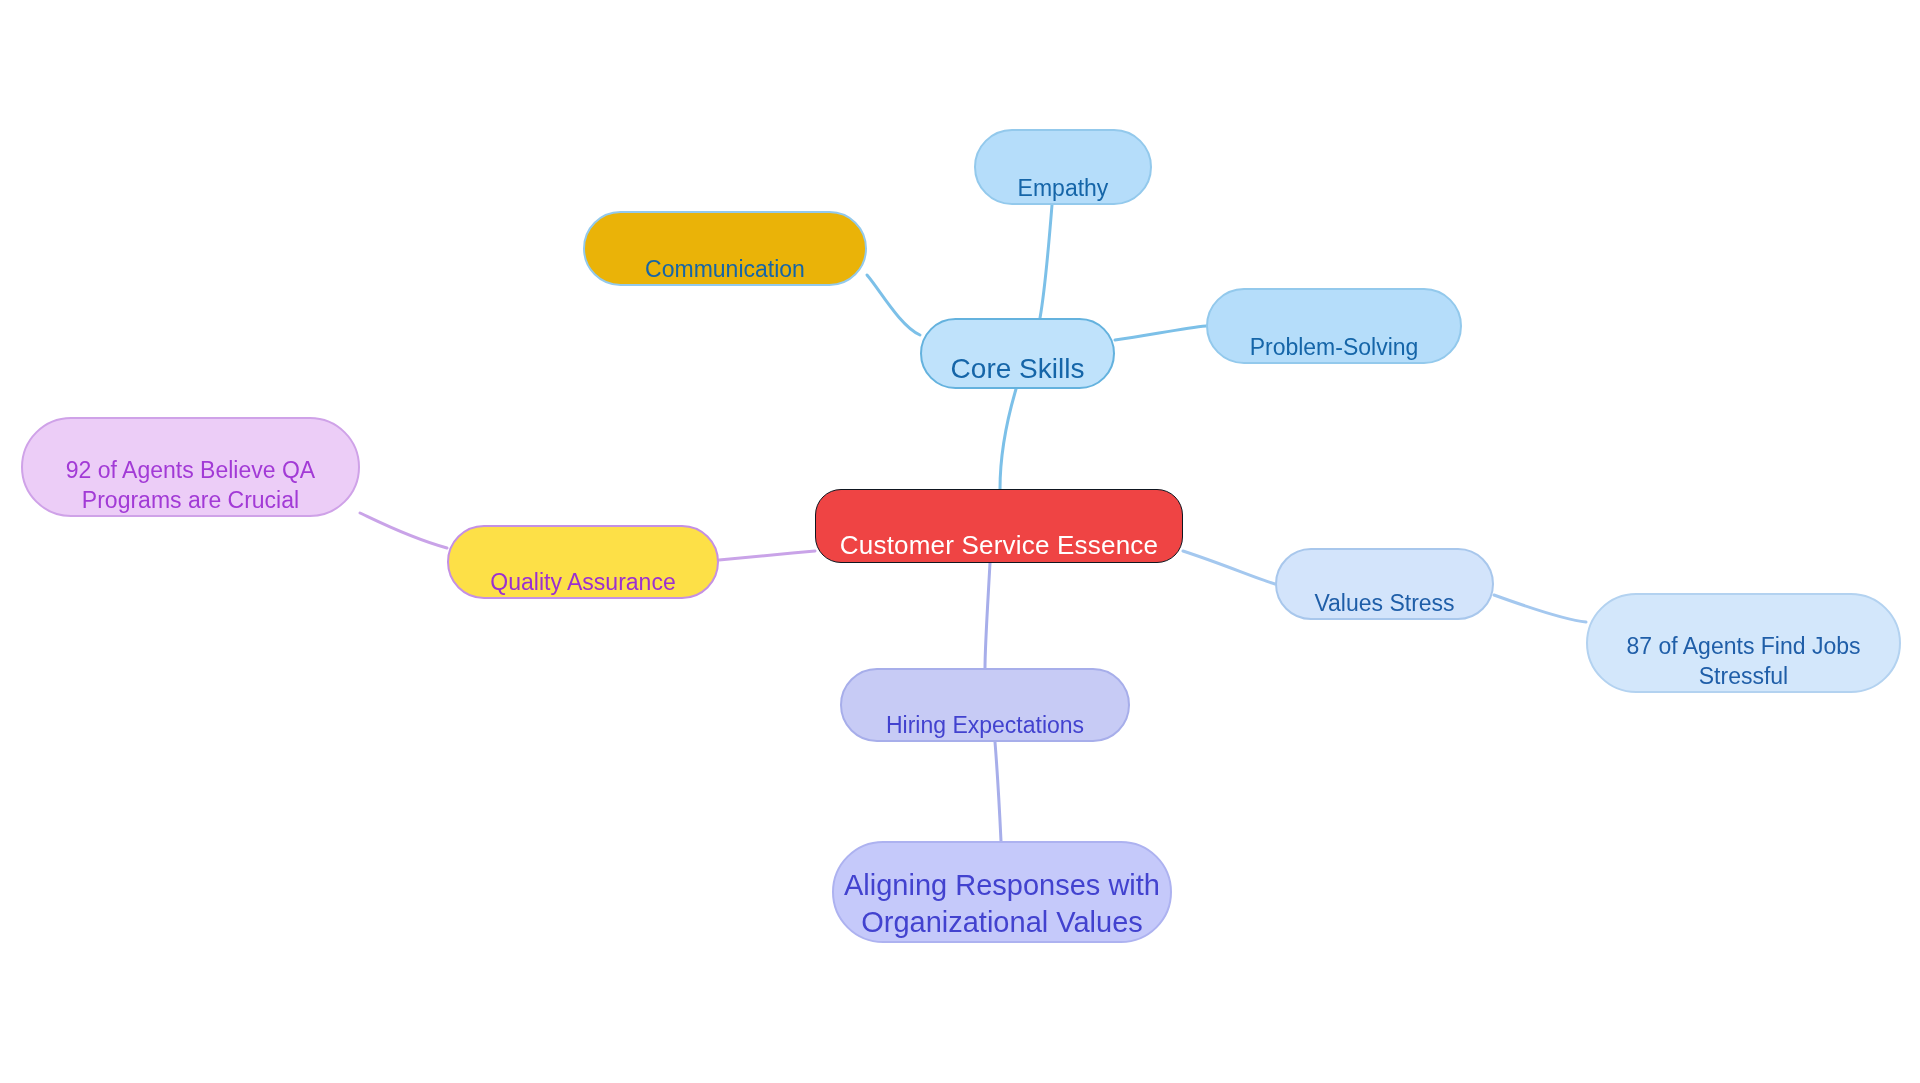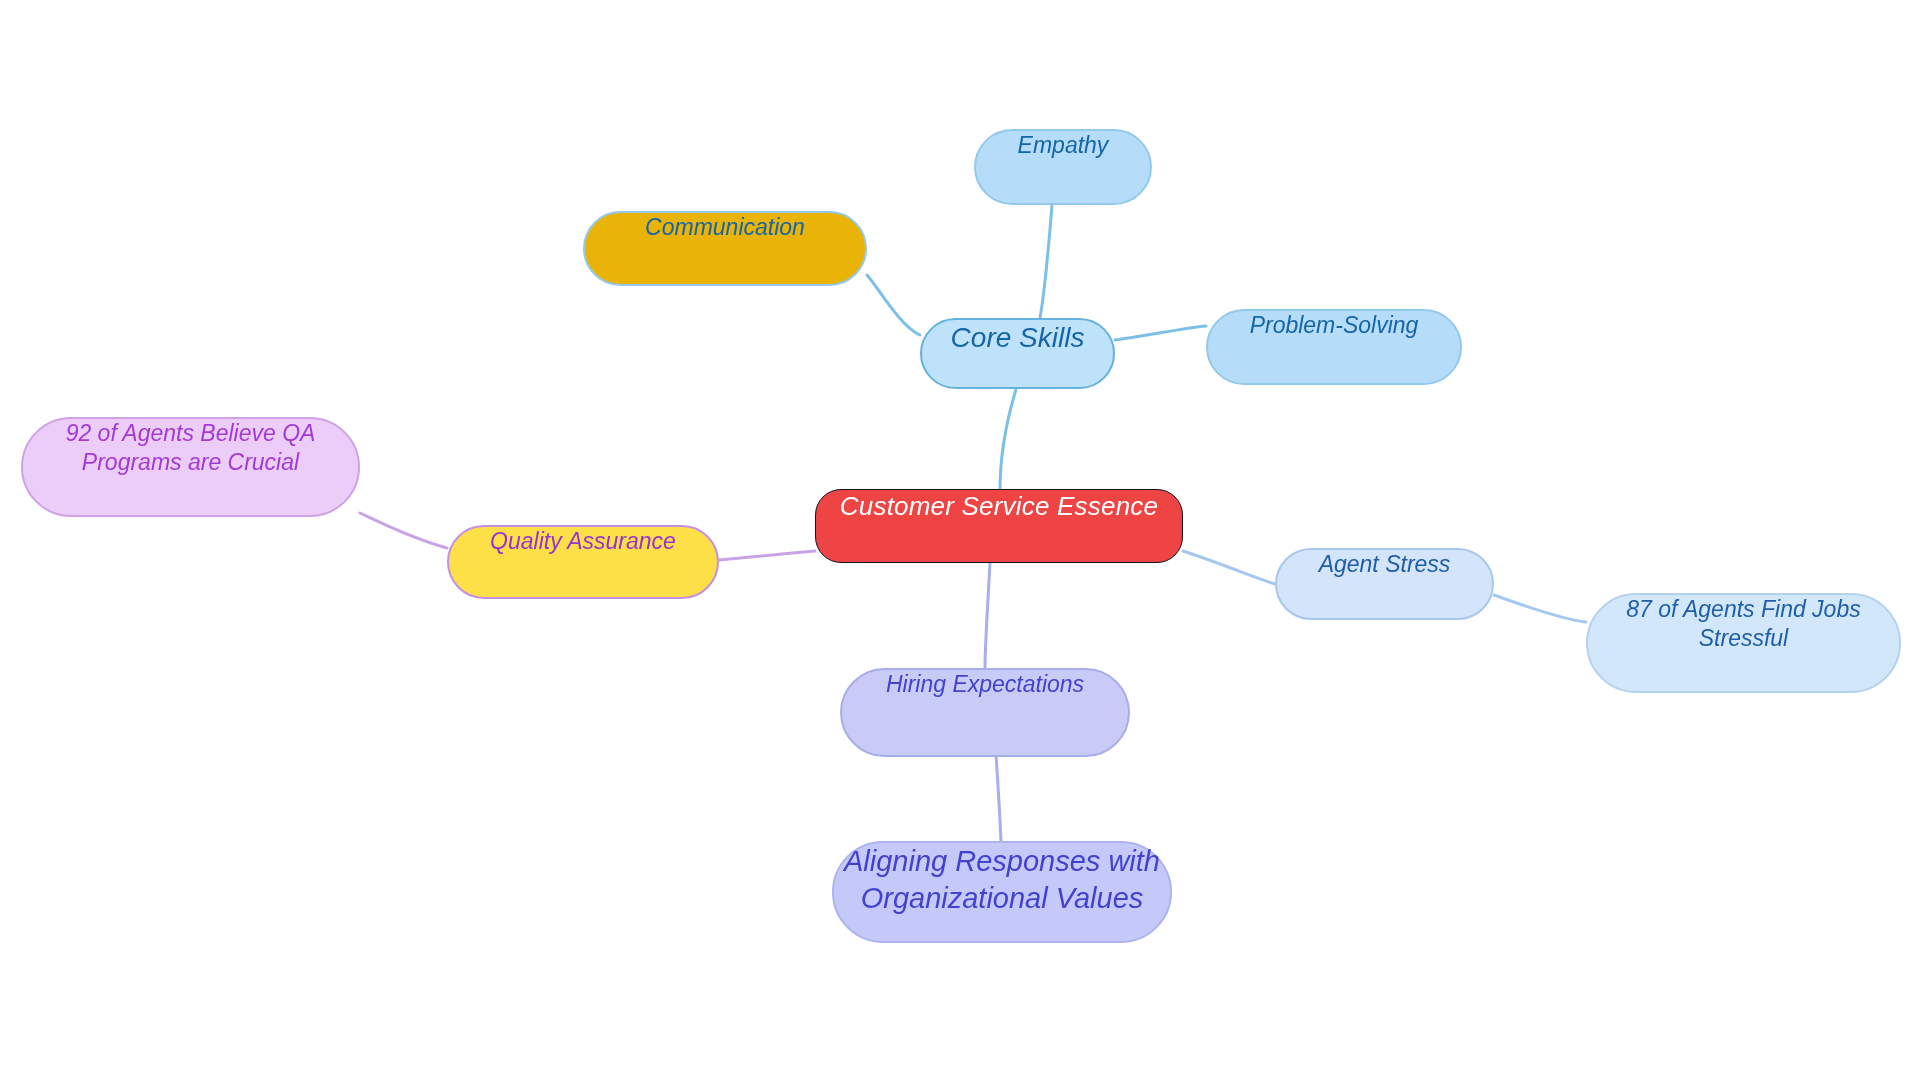--- a/index.html
+++ b/index.html
@@ -20,28 +20,27 @@
     left: 0;
     top: 0;
     width: 1920px;
     height: 1083px;
     pointer-events: none;
   }
   .node {
     position: absolute;
     box-sizing: border-box;
     display: flex;
-    align-items: flex-start;
+    align-items: flex-end;
     justify-content: center;
     text-align: center;
     border-radius: 999px;
     line-height: 1.28;
     white-space: pre-line;
     z-index: 2;
-    font-style: italic;
   }
   .node-root {
     background: #0f1620;
     color: #ffffff;
     border: 1px solid #0f1620;
     border-radius: 26px;
     font-size: 26px;
     letter-spacing: 0.2px;
   }
   .node-branch-blue {
@@ -107,24 +106,24 @@
       <path d="M 1183 551 C 1220 563 1258 579 1275 584" fill="none" stroke="#a4c8ef" stroke-width="3" stroke-linecap="round"></path>
       <path d="M 1494 595 C 1530 608 1565 620 1586 622" fill="none" stroke="#a4c8ef" stroke-width="3" stroke-linecap="round"></path>
       <path d="M 990 563 C 988 600 985 645 985 668" fill="none" stroke="#a7aeea" stroke-width="3" stroke-linecap="round"></path>
       <path d="M 995 742 C 998 780 1000 820 1001 841" fill="none" stroke="#a7aeea" stroke-width="3" stroke-linecap="round"></path>
     </svg>
   <div id="node-layer">
       <div class="node node-root" style="left: 815px; top: 489px; width: 368px; height: 74px; background: #ef4444; color: rgb(255, 255, 255);"><span>Customer Service Essence</span></div>
       <div class="node node-branch-blue" style="left: 920px; top: 318px; width: 195px; height: 71px; background: rgb(191, 226, 251); border-color: rgb(100, 178, 222); color: rgb(21, 101, 168);"><span>Core Skills</span></div>
       <div class="node node-leaf-blue" style="left: 583px; top: 211px; width: 284px; height: 75px; background: #eab308; border-color: rgb(147, 201, 236); color: rgb(21, 101, 168);"><span>Communication</span></div>
       <div class="node node-leaf-blue" style="left: 974px; top: 129px; width: 178px; height: 76px; background: rgb(181, 221, 250); border-color: rgb(147, 201, 236); color: rgb(21, 101, 168);"><span>Empathy</span></div>
-      <div class="node node-leaf-blue" style="left: 1206px; top: 288px; width: 256px; height: 76px; background: rgb(181, 221, 250); border-color: rgb(147, 201, 236); color: rgb(21, 101, 168); margin-top: 21px;"><span>Problem-Solving</span></div>
+      <div class="node node-leaf-blue" style="left: 1206px; top: 288px; width: 256px; height: 76px; background: rgb(181, 221, 250); border-color: rgb(147, 201, 236); color: rgb(21, 101, 168);"><span>Problem-Solving</span></div>
       <div class="node node-branch-purple" style="left: 447px; top: 525px; width: 272px; height: 74px; background: #fde047; border-color: rgb(196, 144, 228); color: rgb(155, 48, 208);"><span>Quality Assurance</span></div>
       <div class="node node-leaf-purple" style="left: 21px; top: 417px; width: 339px; height: 100px; background: rgb(236, 205, 247); border-color: rgb(207, 162, 232); color: rgb(162, 58, 214);"><span>92 of Agents Believe QA
 Programs are Crucial</span></div>
-      <div class="node node-branch-steel" style="left: 1275px; top: 548px; width: 219px; height: 72px; background: rgb(211, 228, 251); border-color: rgb(168, 199, 236); color: rgb(31, 94, 168);"><span>Agent Stress</span></div>
+      <div class="node node-branch-steel" style="left: 1275px; top: 548px; width: 219px; height: 72px; background: rgb(211, 228, 251); border-color: rgb(168, 199, 236); color: rgb(31, 94, 168);"><span>Values Stress</span></div>
       <div class="node node-leaf-steel" style="left: 1586px; top: 577px; width: 315px; height: 100px; background: rgb(211, 231, 251); border-color: rgb(179, 210, 240); color: rgb(31, 94, 168); margin-top: 16px;"><span>87 of Agents Find Jobs
 Stressful</span></div>
-      <div class="node node-branch-indigo" style="left: 840px; top: 668px; width: 290px; height: 89px; background: rgb(199, 203, 245); border-color: rgb(167, 174, 234); color: rgb(66, 66, 207);"><span>Hiring Expectations</span></div>
+      <div class="node node-branch-indigo" style="left: 840px; top: 668px; width: 290px; height: 74px; background: rgb(199, 203, 245); border-color: rgb(167, 174, 234); color: rgb(66, 66, 207);"><span>Hiring Expectations</span></div>
       <div class="node node-leaf-indigo" style="left: 832px; top: 841px; width: 340px; height: 102px; background: rgb(197, 201, 250); border-color: rgb(173, 178, 240); color: rgb(66, 66, 207);"><span>Aligning Responses with
 Organizational Values</span></div>
     </div>
 </div>
 
 </body></html>

